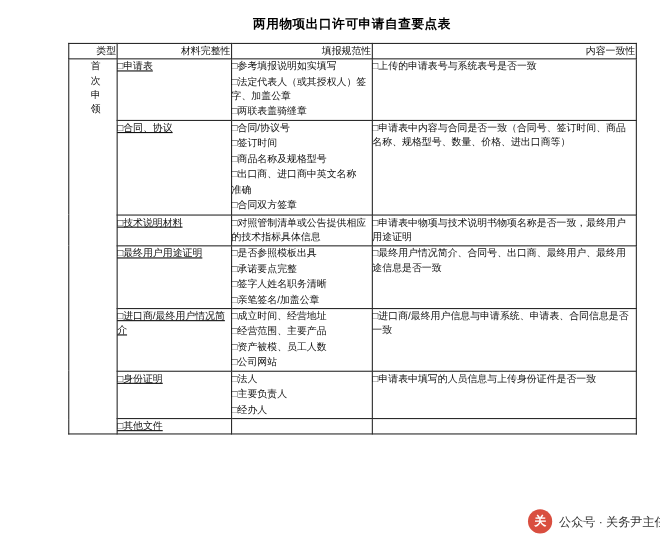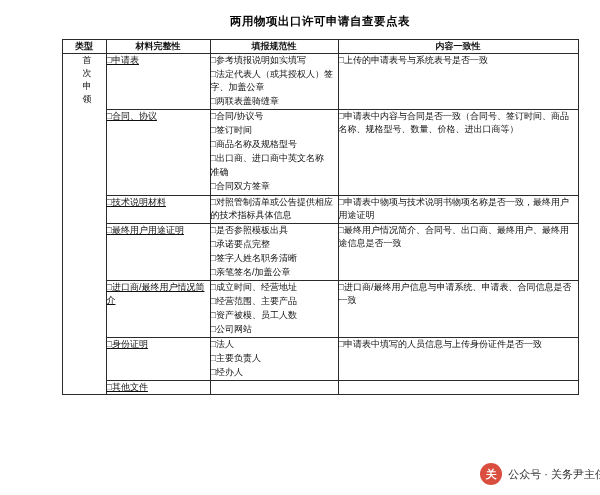--- a/index.html
+++ b/index.html
@@ -39,22 +39,22 @@
   }
   table.main td, table.main th {
     border: 1px solid #2b2b2b;
     vertical-align: top;
     padding: 0;
     font-size: 9px;
     line-height: 1.45;
     color: #111;
   }
   thead td {
-    text-align: center;
-    font-weight: bold;
+    text-align: right;
+    font-weight: normal;
     font-size: 9.5px;
     padding: 4px 0;
     vertical-align: middle;
   }
   .col-type { width: 44px; }
   .col-mat { width: 104px; }
   .col-fill { width: 128px; }
   .col-cons { width: 240px; }
 
   .cell-pad {

